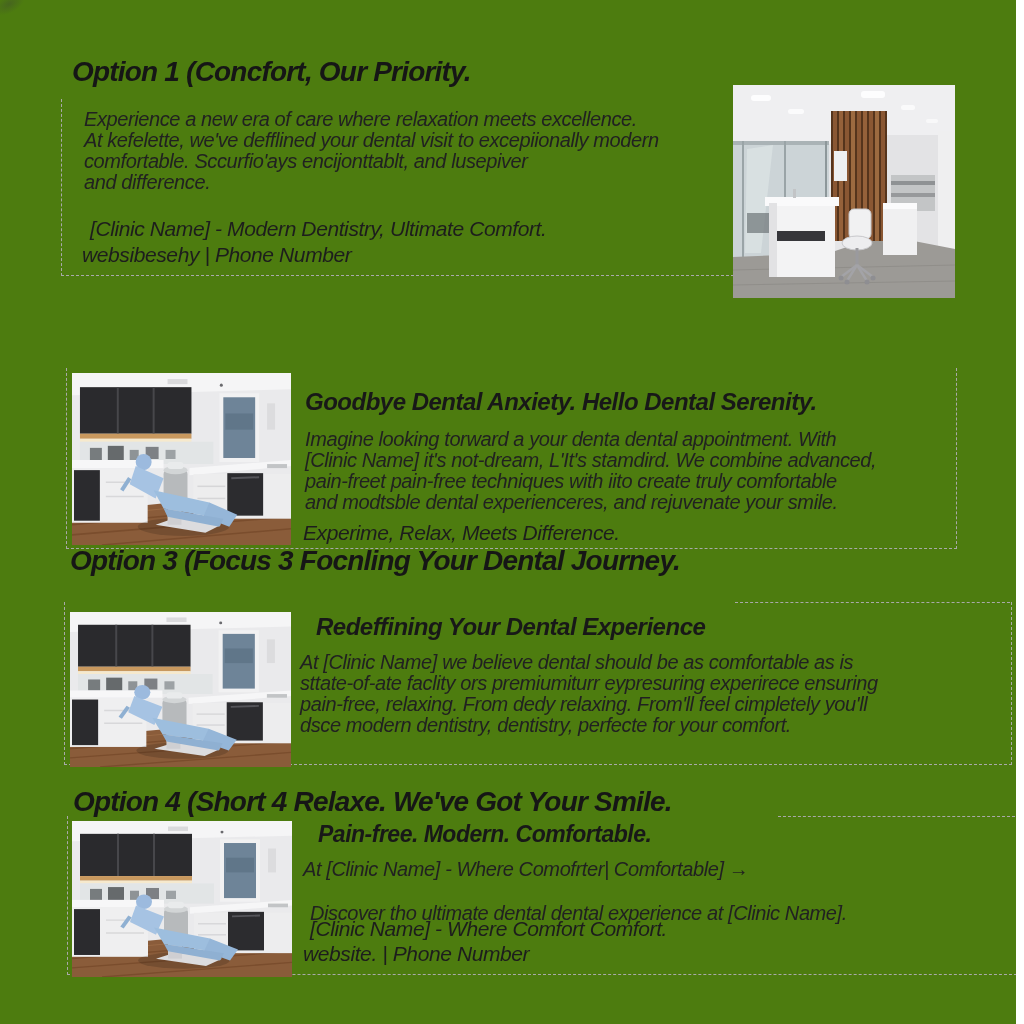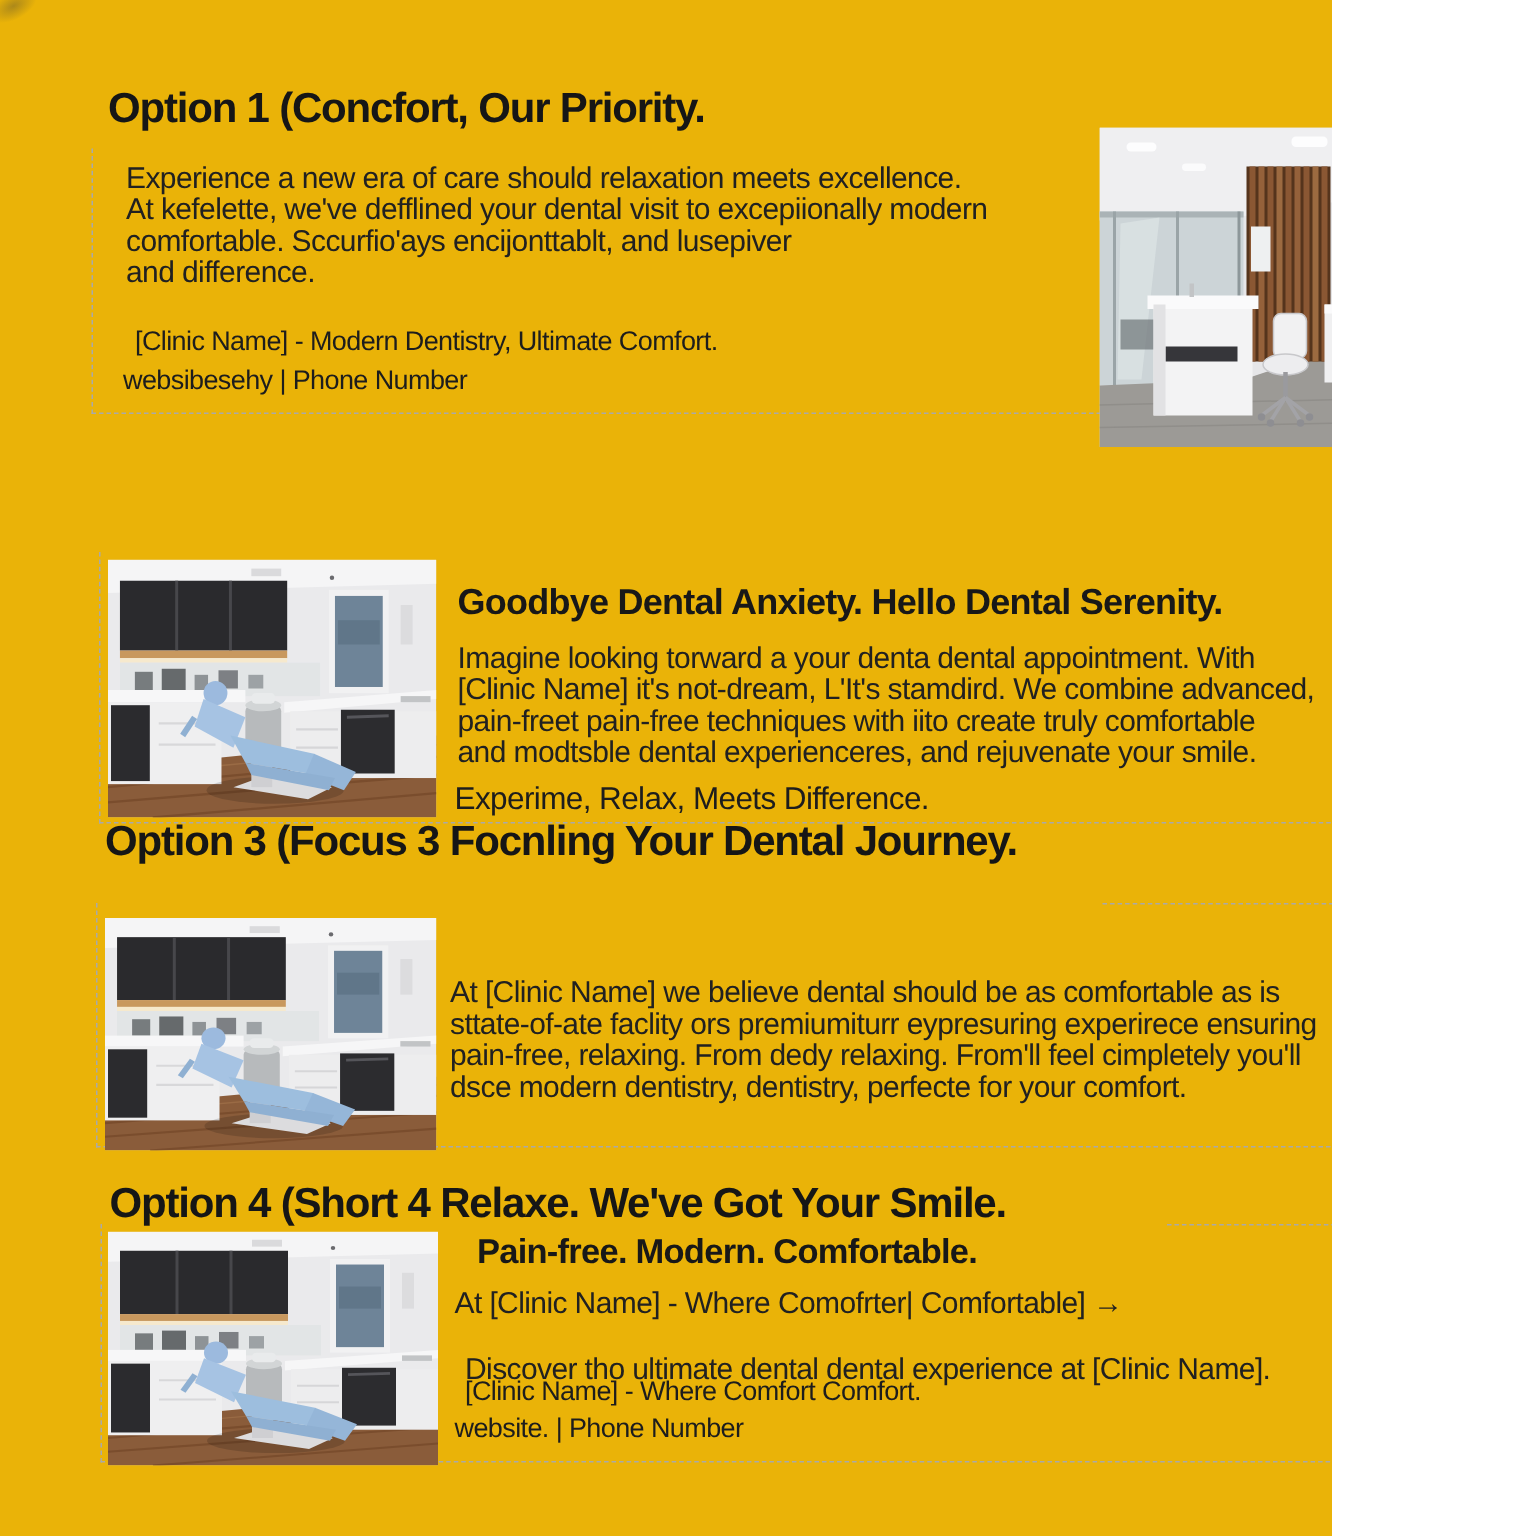--- a/index.html
+++ b/index.html
@@ -1,37 +1,37 @@
 <!DOCTYPE html>
 <html><head>
 <meta charset="utf-8">
 <style>
   html,body{margin:0;padding:0;background:#ffffff;}
   .page{
-    position:relative;width:888px;height:1024px;background:#eab308;
-    font-family:"Liberation Sans", sans-serif;color:#1b1b1b;overflow:hidden;
+    position:relative;width:1016px;height:1024px;background:#4d7c0f;
+    font-family:"Liberation Sans", sans-serif;color:#1b1b1b;overflow:hidden;font-style:italic;
   }
   .opt-heading{
     position:absolute;font-size:28px;font-weight:700;letter-spacing:-0.8px;
     white-space:nowrap;color:#161616;
   }
   .sub-heading{
     position:absolute;font-size:24px;font-weight:700;letter-spacing:-0.5px;
     white-space:nowrap;color:#181818;
   }
   .body-line{
     position:absolute;font-size:20px;font-weight:400;letter-spacing:-0.4px;
     white-space:nowrap;color:#212121;
   }
   .tag-line{
     position:absolute;font-size:21px;font-weight:400;letter-spacing:-0.4px;
     white-space:nowrap;color:#1d1d1d;
   }
   .footer-line{
-    position:absolute;font-size:18px;font-weight:400;letter-spacing:-0.4px;
+    position:absolute;font-size:21px;font-weight:400;letter-spacing:-0.4px;
     white-space:nowrap;color:#1d1d1d;
   }
   .dash-box{position:absolute;border:1px dashed #a9a9a9;}
   .dash-box.no-top{border-top:none;}
   .dash-box.no-right{border-right:none;}
   .dash-seg{position:absolute;border-top:1px dashed #a9a9a9;height:0;}
   .photo{position:absolute;display:block;}
   .smudge{
     position:absolute;left:-8px;top:-5px;width:34px;height:18px;
     background:radial-gradient(closest-side,#3a3a3a,rgba(58,58,58,0));
@@ -152,21 +152,21 @@
 </svg>
 
 <div class="page">
 
   <div class="smudge"></div>
 
   <div class="opt-heading" style="left:72px;top:56px;">Option 1 (Concfort, Our Priority.</div>
 
   <div class="dash-box no-top no-right" style="left:61px;top:99px;width:672px;height:176px;"></div>
 
-  <div class="body-line" style="left:84px;top:108px;">Experience a new era of care should relaxation meets excellence.</div>
+  <div class="body-line" style="left:84px;top:108px;">Experience a new era of care where relaxation meets excellence.</div>
   <div class="body-line" style="left:84px;top:129px;">At kefelette, we've defflined your dental visit to excepiionally modern</div>
   <div class="body-line" style="left:84px;top:150px;">comfortable. Sccurfio'ays encijonttablt, and lusepiver</div>
   <div class="body-line" style="left:84px;top:171px;">and difference.</div>
 
   <div class="footer-line" style="left:90px;top:217px;">[Clinic Name] - Modern Dentistry, Ultimate Comfort.</div>
   <div class="footer-line" style="left:82px;top:243px;">websibesehy | Phone Number</div>
 
   <svg class="photo" style="left:733px;top:85px;" width="222" height="213">
     <use href="#sym-reception"></use>
   </svg>
@@ -188,20 +188,21 @@
 
   <div class="opt-heading" style="left:70px;top:545px;">Option 3 (Focus 3 Focnling Your Dental Journey.</div>
 
   <div class="dash-box no-top" style="left:64px;top:602px;width:946px;height:162px;"></div>
   <div class="dash-seg" style="left:735px;top:602px;width:275px;"></div>
 
   <svg class="photo" style="left:70px;top:612px;" width="221" height="155">
     <use href="#sym-operatory"></use>
   </svg>
 
+  <div class="sub-heading" style="left:316px;top:613px;">Redeffining Your Dental Experience</div>
 
   <div class="body-line" style="left:300px;top:651px;">At [Clinic Name] we believe dental should be as comfortable as is</div>
   <div class="body-line" style="left:300px;top:672px;">sttate-of-ate faclity ors premiumiturr eypresuring experirece ensuring</div>
   <div class="body-line" style="left:300px;top:693px;">pain-free, relaxing. From dedy relaxing. From'll feel cimpletely you'll</div>
   <div class="body-line" style="left:300px;top:714px;">dsce modern dentistry, dentistry, perfecte for your comfort.</div>
 
   <div class="opt-heading" style="left:73px;top:786px;">Option 4 (Short 4 Relaxe. We've Got Your Smile.</div>
 
   <div class="dash-box no-top" style="left:67px;top:816px;width:948px;height:158px;"></div>
   <div class="dash-seg" style="left:778px;top:816px;width:237px;"></div>

